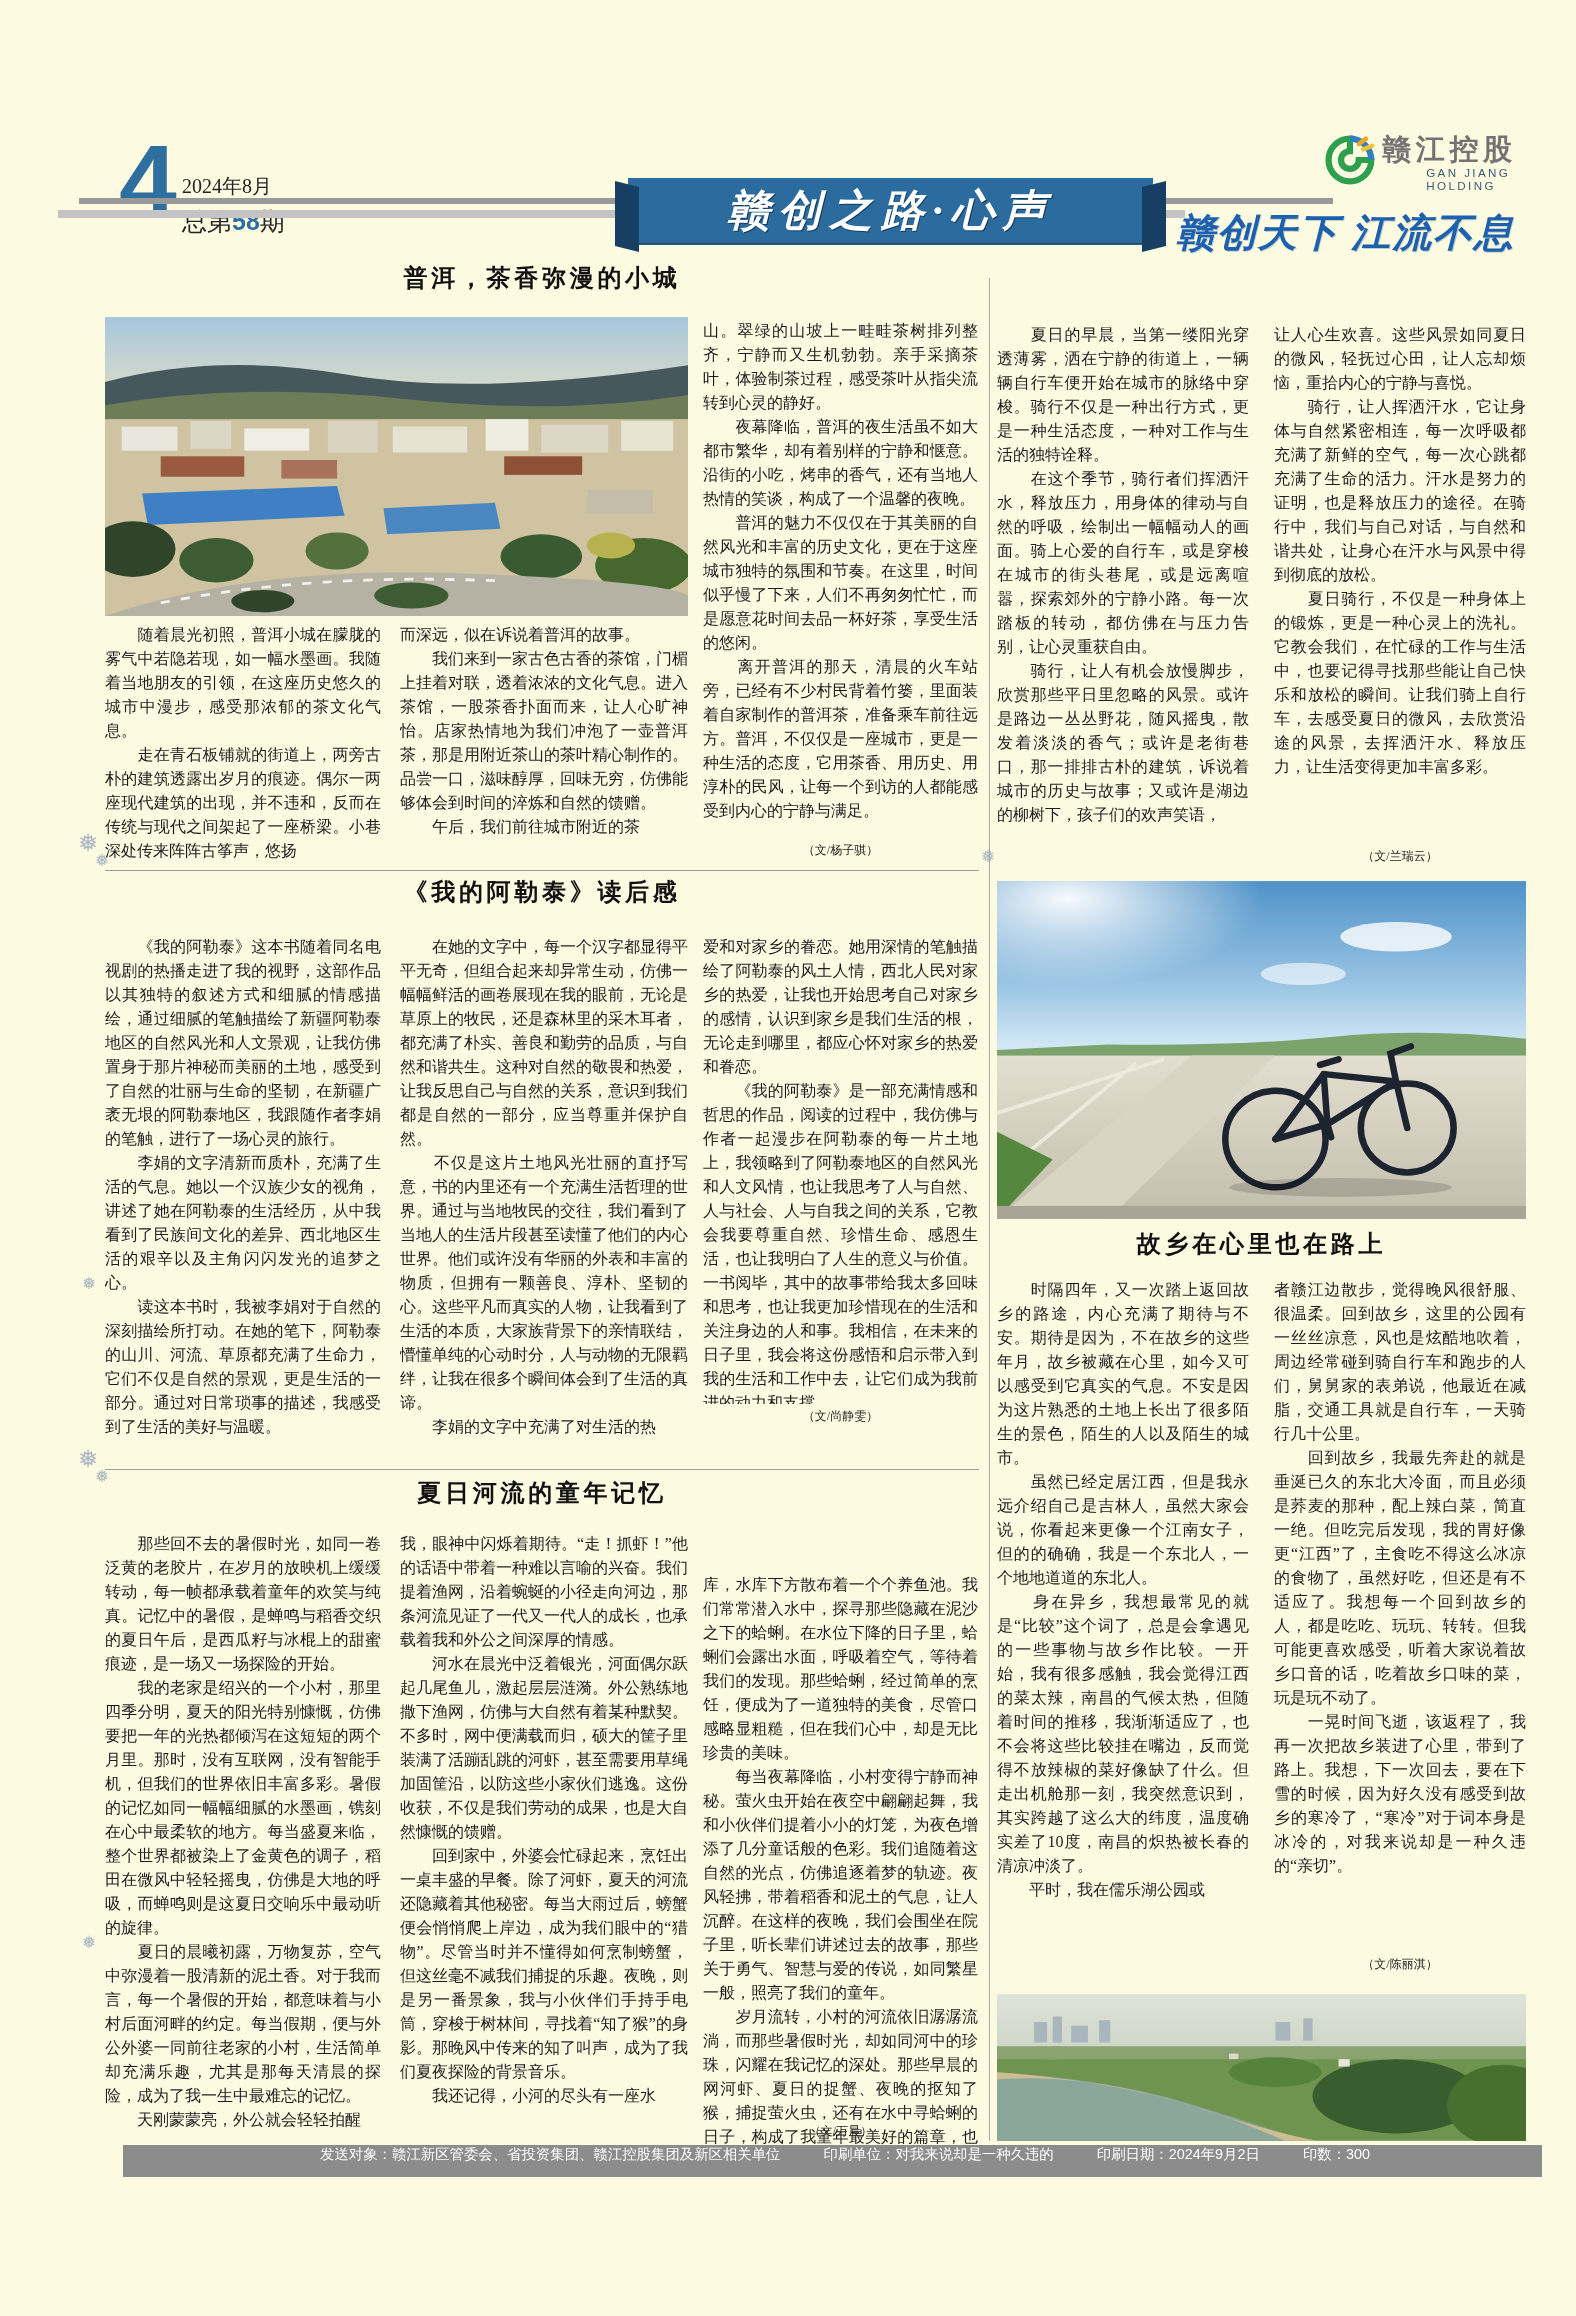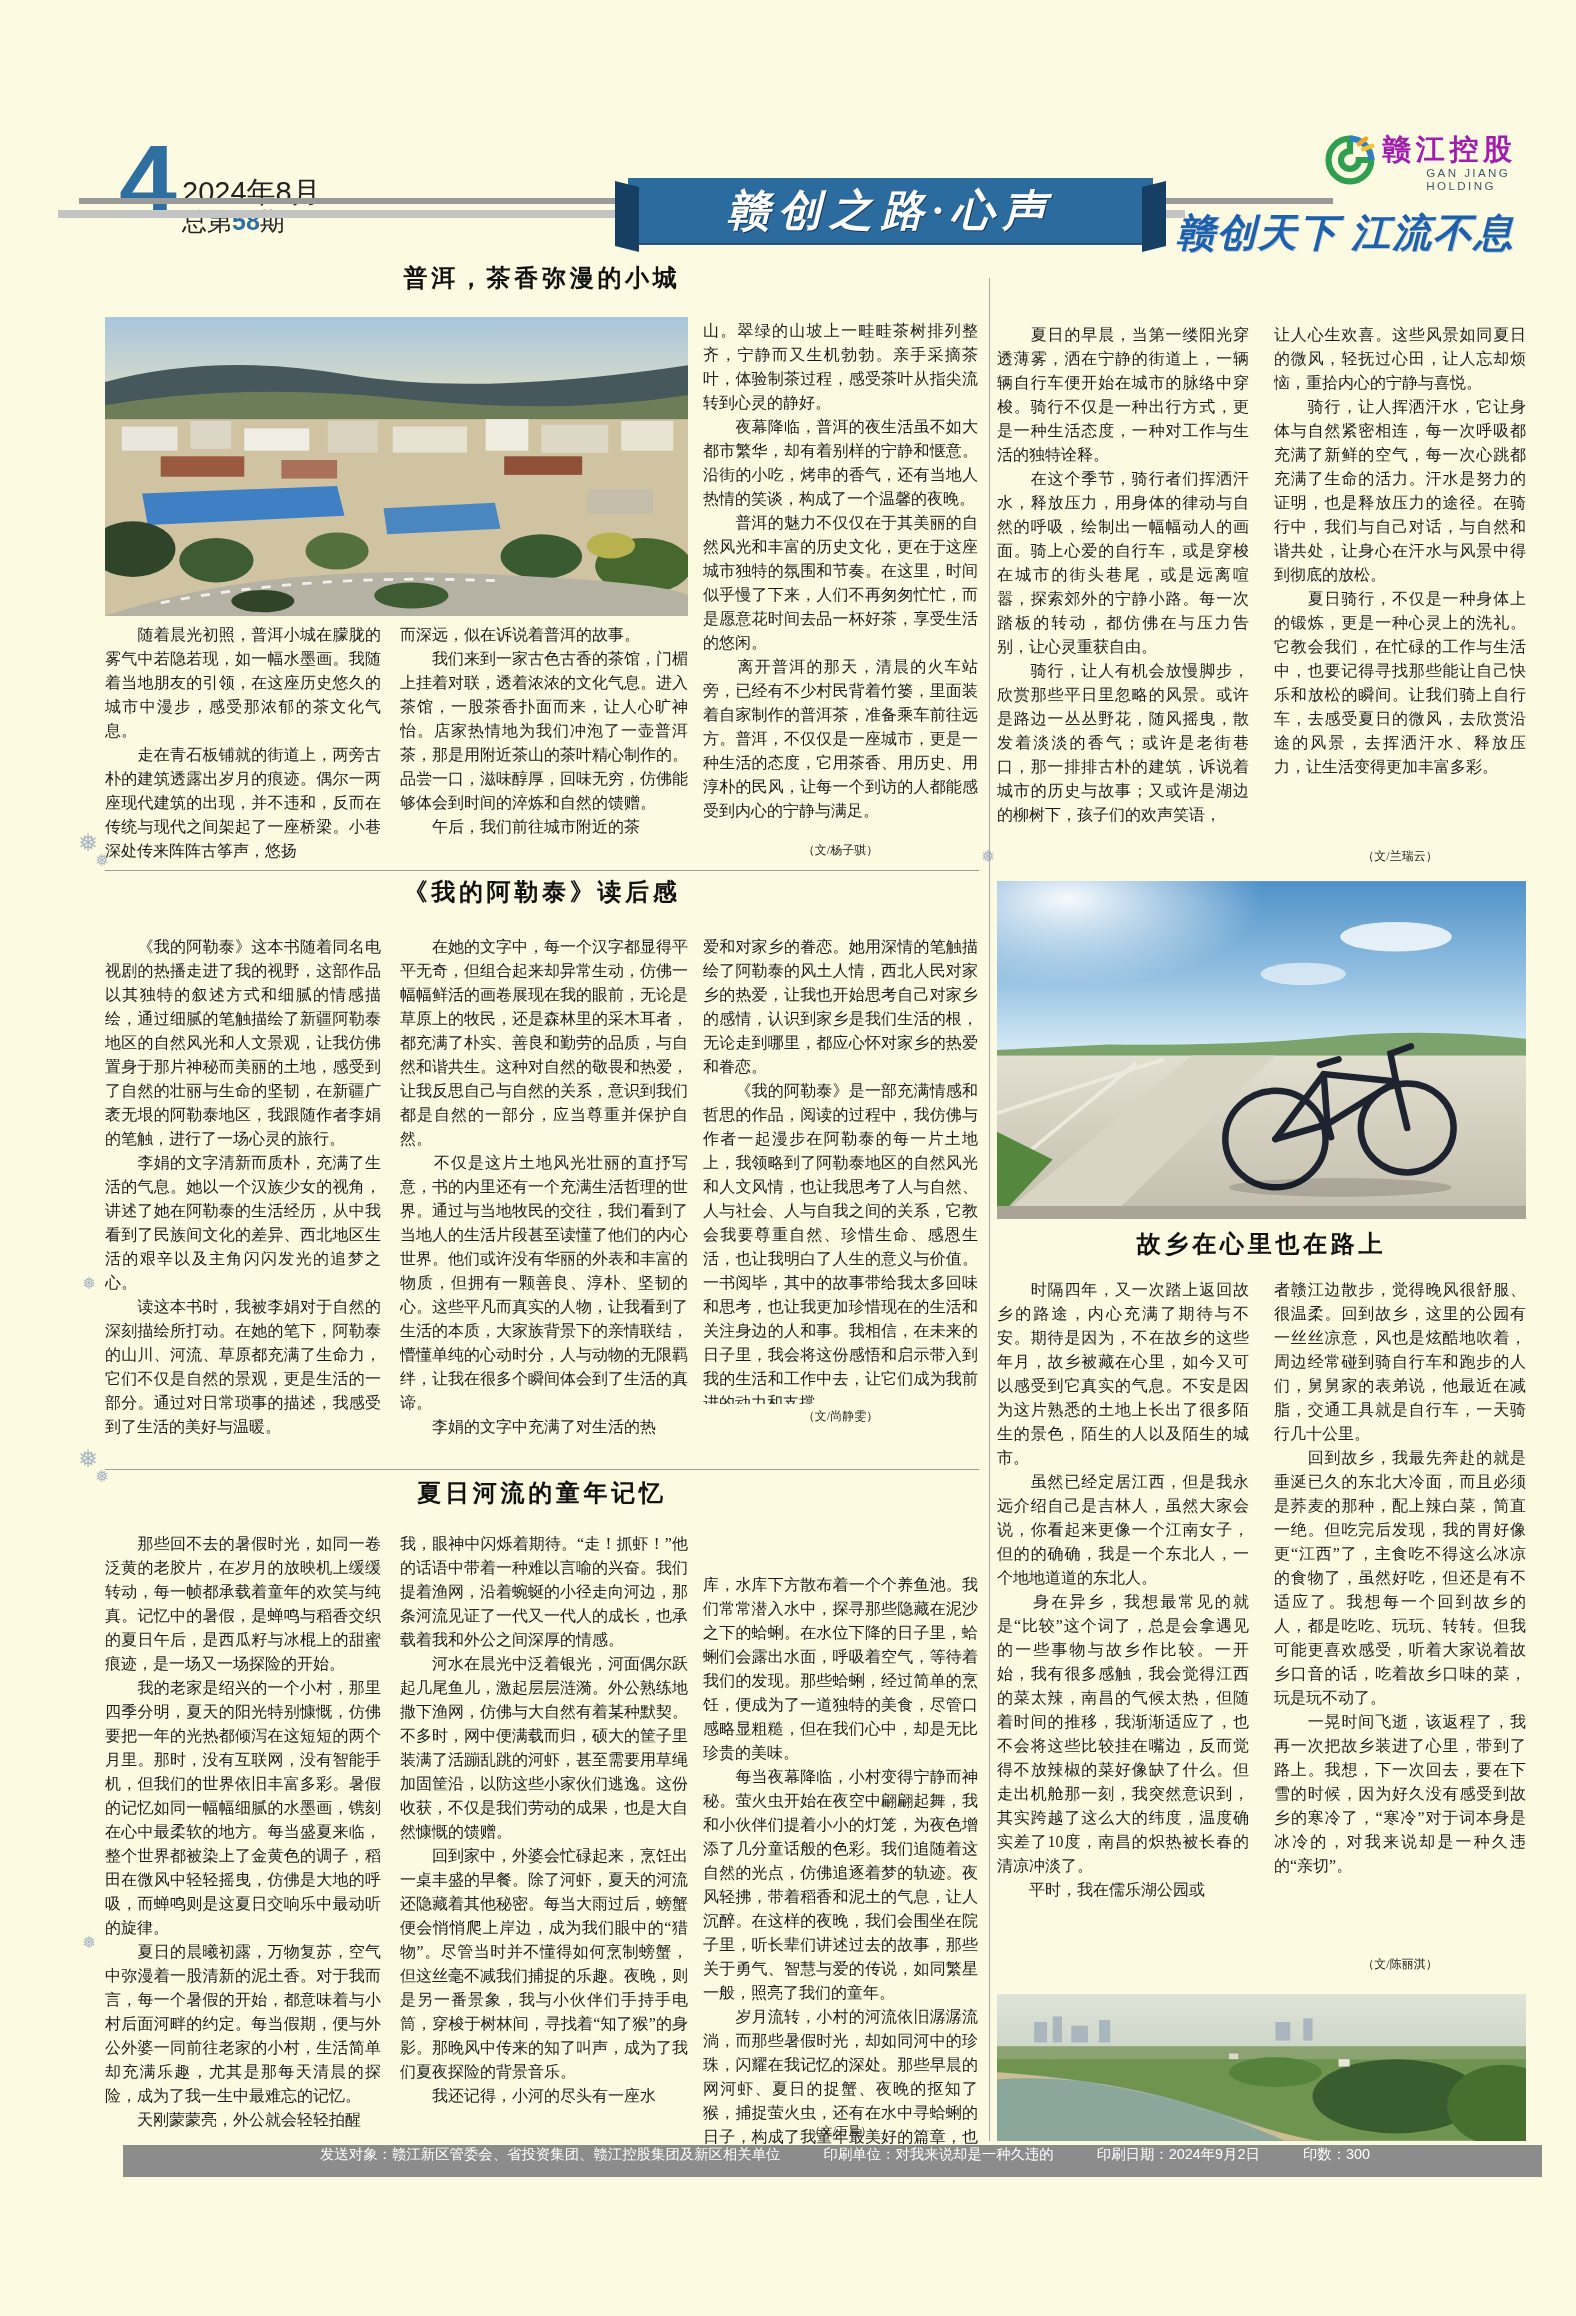--- a/index.html
+++ b/index.html
@@ -3,37 +3,37 @@
 <meta charset="utf-8">
 <style>
   html,body{margin:0;padding:0;}
   body{background:#888;}
   #page{position:relative;width:1577px;height:2316px;background:#fcfbe2;overflow:hidden;
         font-family:"Liberation Serif","DejaVu Serif",serif;color:#1c1c1c;}
   .abs{position:absolute;}
   
   .page-num{font-family:"Liberation Sans","DejaVu Sans",sans-serif;font-weight:bold;
             font-size:104px;color:#2e6f9f;line-height:1;}
-  .date-line{font-family:Liberation Sans, sans-serif;font-size:29px;color:#222;}
+  .date-line{font-family:Liberation Serif, serif;font-size:20px;color:#222;}
   .issue-line{font-family:"Liberation Sans","DejaVu Sans",sans-serif;font-size:25px;color:#222;}
   .issue-line b{color:#2e6f9f;}
   .hrule1{background:#9a9a9a;height:5.6px;}
   .hrule2{background:#c4c4c4;height:8.3px;}
   .banner{background:#2b6b9e;display:flex;align-items:center;justify-content:center;
           box-shadow:0 1.9px 0 #1c4a70;}
   .banner:before,.banner:after{content:"";position:absolute;top:5.6px;width:24px;height:65px;background:#173f63;}
   .banner:before{left:-13px;transform:skewY(14deg);}
   .banner:after{right:-13px;transform:skewY(-14deg);}
   .banner span{position:relative;color:#fff;font-size:43px;font-weight:bold;font-style:italic;
                letter-spacing:8.3px;text-shadow:0.9px 0.9px 0 #12395c;}
   .slogan{font-size:39px;font-weight:bold;font-style:italic;color:#1d60ad;letter-spacing:1.9px;
           text-shadow:0.9px 0.9px 0 rgba(20,70,140,.25);white-space:nowrap;}
   .logo-row{display:flex;align-items:flex-start;gap:7.4px;}
   .logo-name{font-family:"Liberation Sans","DejaVu Sans",sans-serif;font-weight:bold;
-             font-size:29px;color:#a21caf;letter-spacing:4.6px;line-height:1.05;}
+             font-size:29px;color:#737373;letter-spacing:4.6px;line-height:1.05;}
   .logo-sub{font-family:"Liberation Sans","DejaVu Sans",sans-serif;font-size:11.6px;color:#3d5a71;
             letter-spacing:2.4px;margin-top:1.9px;margin-left:44px;}
   
   .atitle{font-family:"Liberation Sans","DejaVu Sans",sans-serif;font-weight:bold;color:#111;
           font-size:24px;letter-spacing:3.7px;text-align:center;}
   .coltext{font-size:16px;line-height:24px;text-align:justify;white-space:pre-line;
            overflow:hidden;}
   .byline{font-size:12px;line-height:24px;text-align:center;padding-right:3.7px;}
   .vrule{width:0.9px;background:#a9a9a9;}
   .sep{height:0.9px;background:#9c9c9c;}

